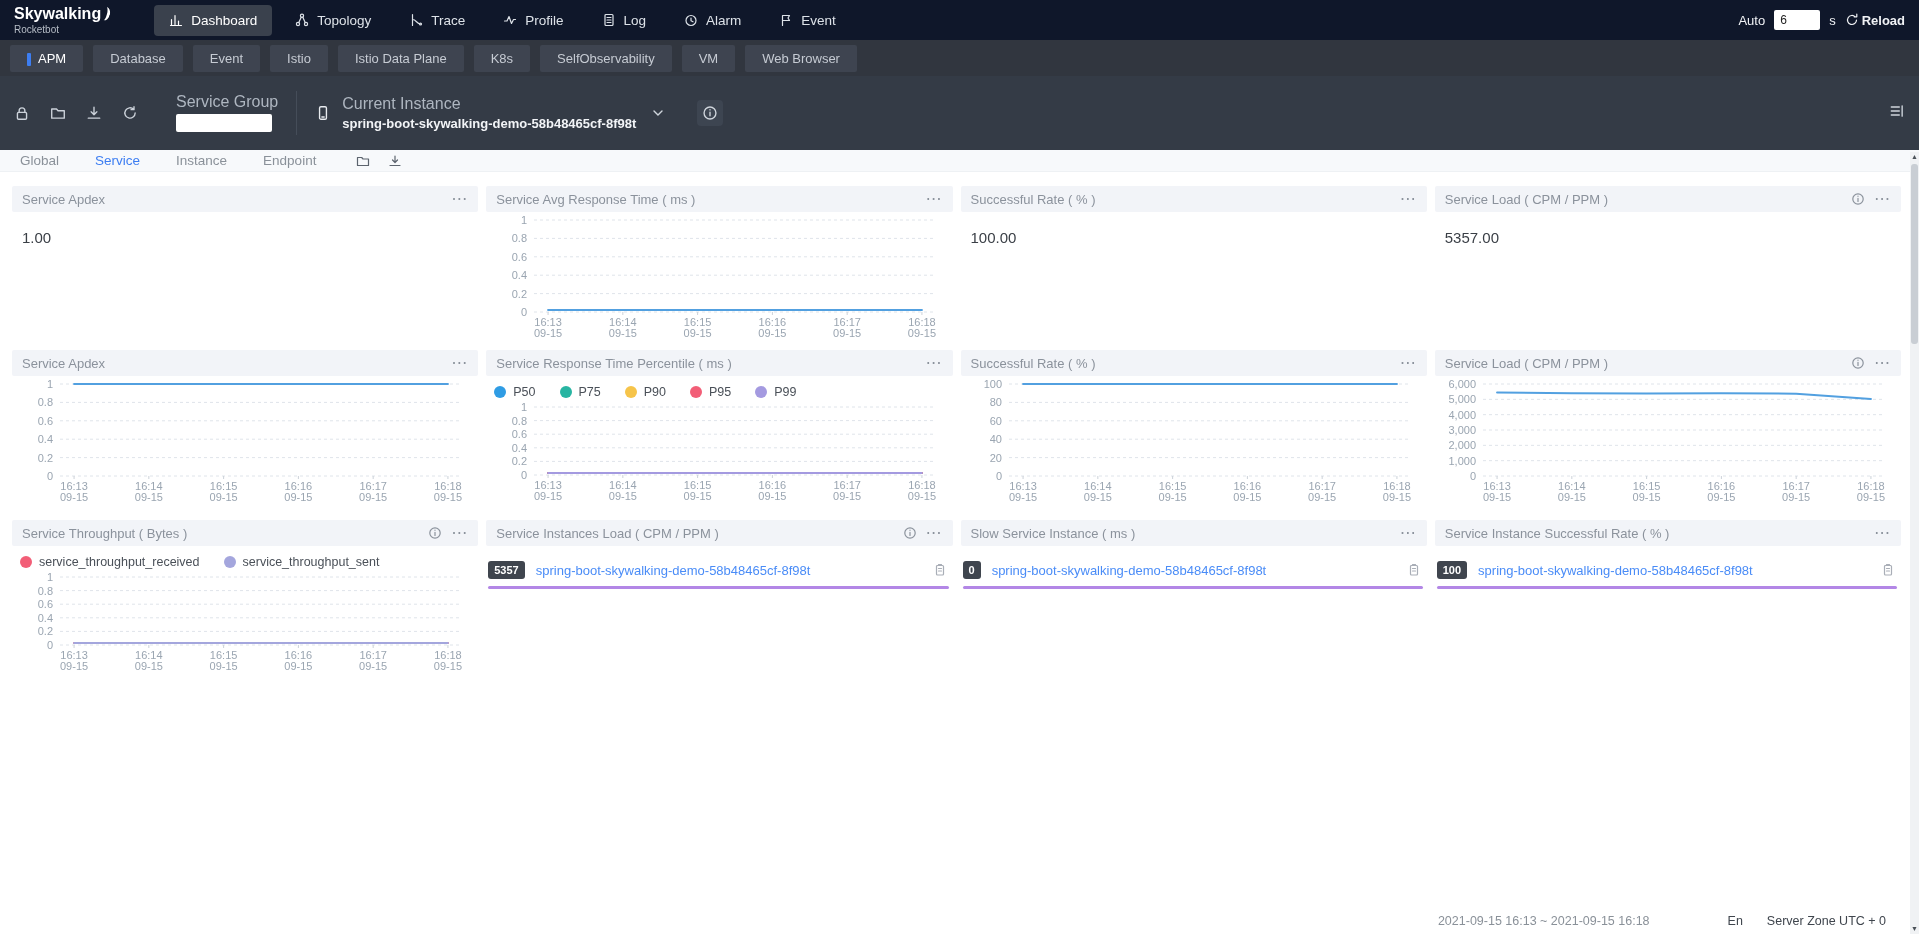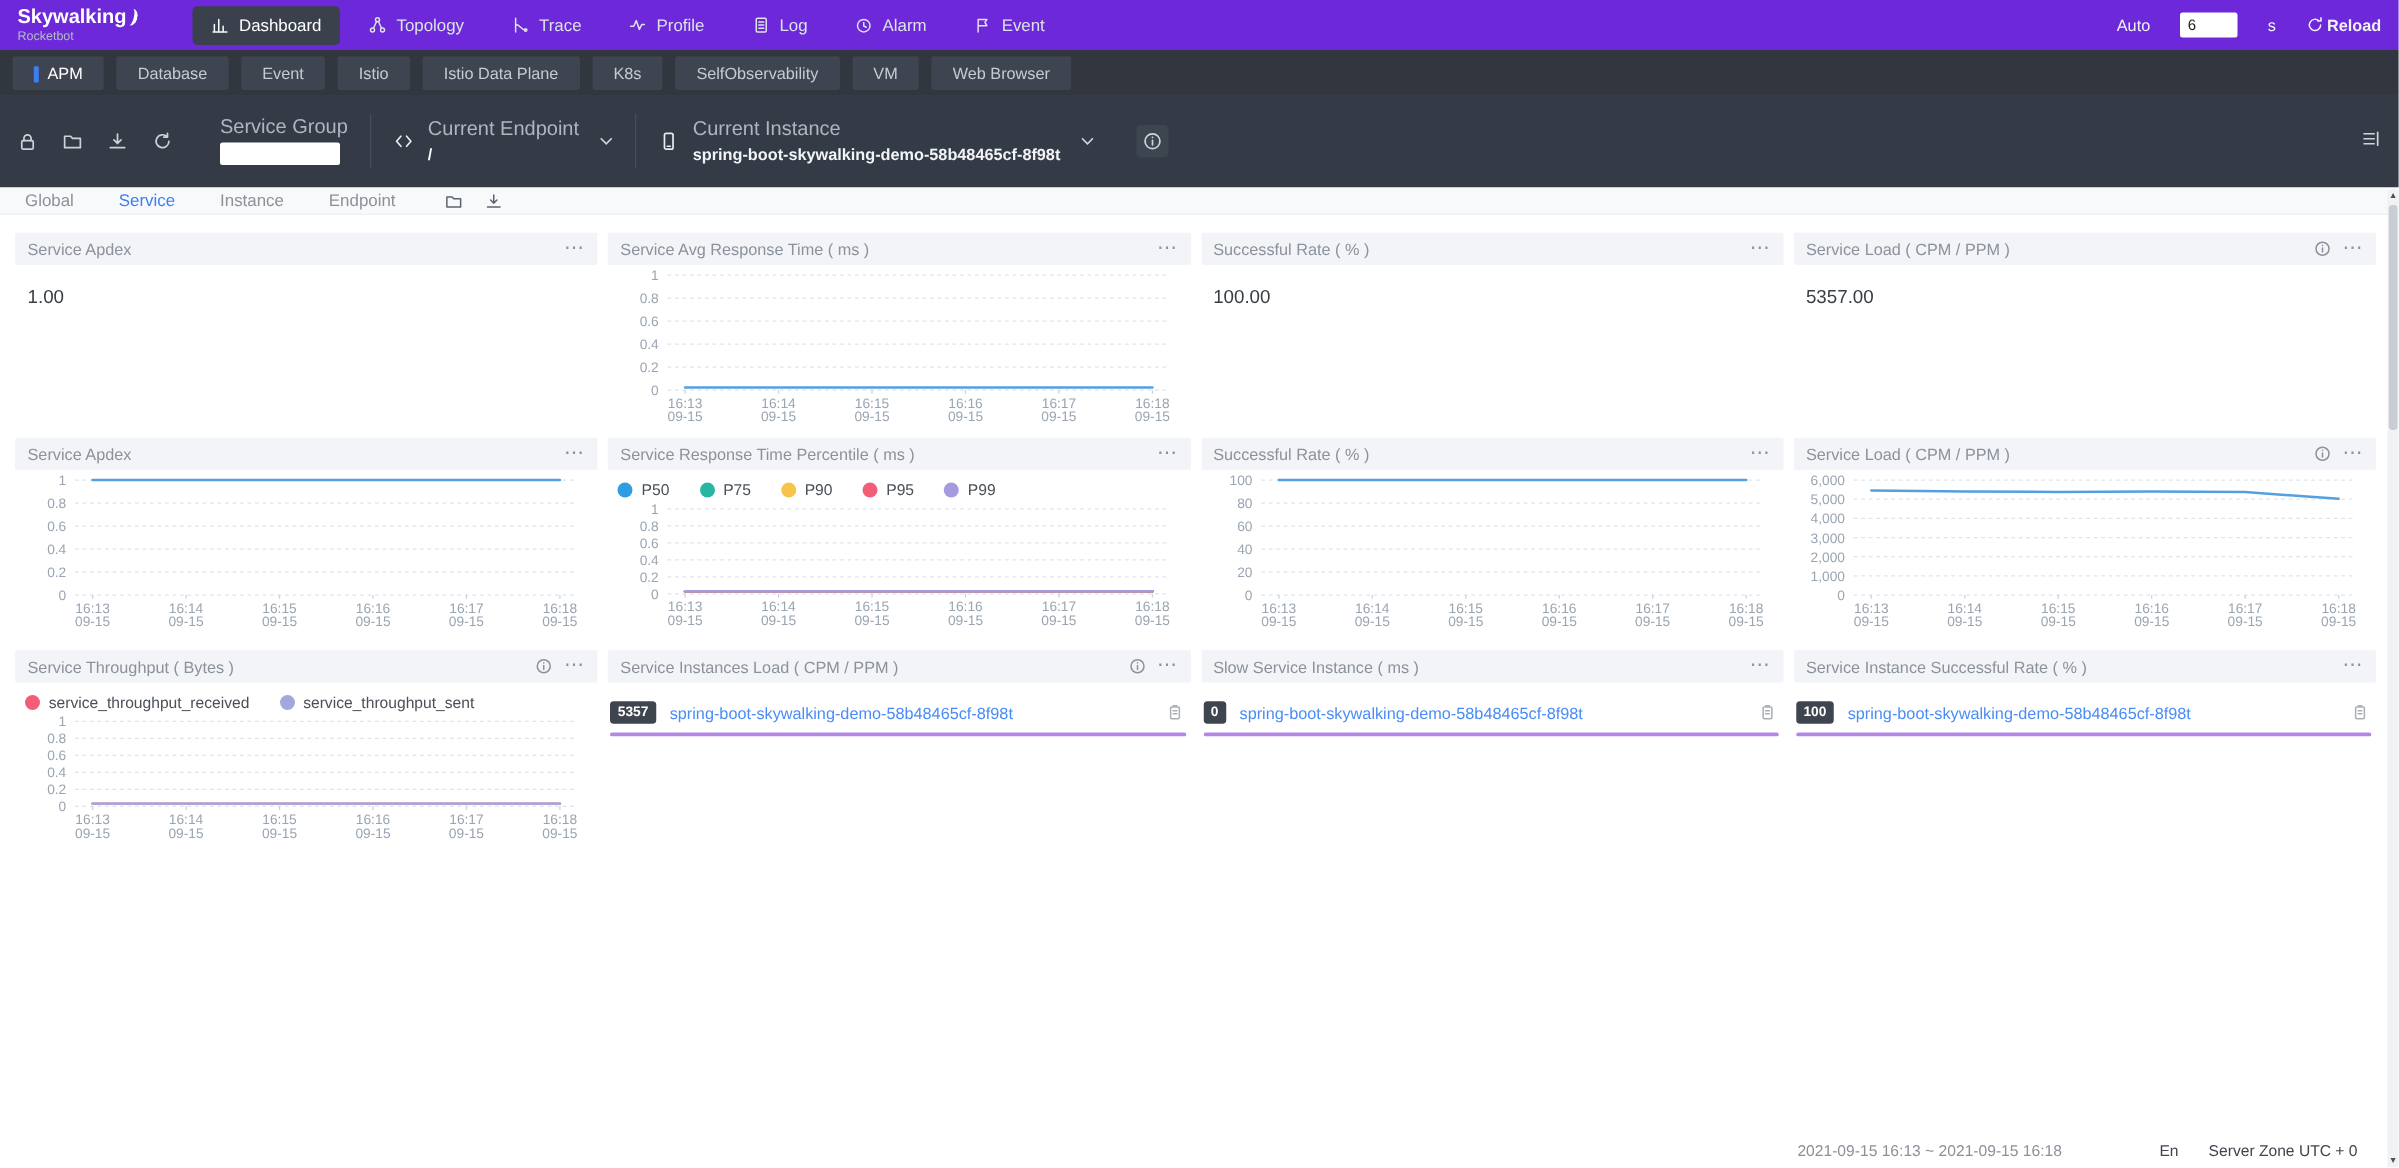--- a/index.html
+++ b/index.html
@@ -1,31 +1,31 @@
 <!DOCTYPE html>
 <html><head>
 <meta charset="utf-8">
 <style>
   *{box-sizing:border-box}
   html,body{margin:0;padding:0}
   body{width:1919px;height:934px;overflow:hidden;position:relative;background:#fff;
        font-family:"Liberation Sans","DejaVu Sans",sans-serif}
 
   
-  .navbar{height:40px;background:#6d28d9;display:flex;align-items:center;padding:0 14px;color:#e7eaee}
+  .navbar{height:40px;background:#0f172a;display:flex;align-items:center;padding:0 14px;color:#e7eaee}
   .logo{line-height:1;margin-right:44px;cursor:pointer}
   .logo-top{font-size:16px;font-weight:bold;display:flex;align-items:center;color:#fff}
   .swoosh{width:7px;height:14px;border-right:3px solid #fff;border-radius:0 9px 9px 0/0 12px 12px 0;margin-left:2px;transform:rotate(14deg)}
   .logo-sub{font-size:10px;color:#b6bdc6;margin-top:3px}
   .menu{display:flex;gap:8px}
   .menu-item{display:flex;align-items:center;gap:8px;padding:8px 15px;border-radius:4px;font-size:13.5px;color:#dde2e8;cursor:pointer;white-space:nowrap}
   .menu-item.active{background:#3a414d;color:#fff}
   .ico{display:inline-flex}
   .ico svg{display:block}
-  .nav-right{margin-left:auto;display:flex;align-items:center;gap:24px;font-size:13px;color:#f0f2f5}
+  .nav-right{margin-left:auto;display:flex;align-items:center;gap:9px;font-size:13px;color:#f0f2f5}
   .auto-input{width:46px;height:20px;border:none;border-radius:2px;background:#fff;color:#222;font-size:12px;padding:0 6px;outline:none}
   .reload-wrap{display:flex;align-items:center;gap:3px;cursor:pointer;font-weight:bold}
 
   
   .tmpl-tabs{height:36px;background:#31363f;display:flex;align-items:center;gap:10px;padding:0 10px}
   .tmpl-tab{position:relative;background:#3e4450;border:none;color:#c6cbd3;font-size:13px;padding:6px 17px;border-radius:2px;display:flex;align-items:flex-end;gap:7px;cursor:pointer;font-family:inherit}
   .tmpl-tab.active{color:#fff}
   .tab-indicator{width:4px;height:13px;background:#3d7ef2;border-radius:1px;display:none}
   .tmpl-tab.active .tab-indicator{display:block}
 
@@ -237,36 +237,20 @@
           <svg width="16" height="16" viewBox="0 0 14 14" fill="none" stroke="currentColor" stroke-width="1.2" stroke-linecap="round" stroke-linejoin="round">
             <path d="M11.5 7a4.5 4.5 0 1 1-1.3-3.2M10.5 1.5v2.6H7.9"></path>
           </svg>
         </i>
     </div>
     <div class="tb-group">
       <div class="tb-col">
         <span class="tb-label">Service Group</span>
         <input class="sg-input" type="text" value="" style="">
       </div>
-    </div>
-    <div class="tb-group sep">
-      <i class="ico">
-          <svg width="16" height="16" viewBox="0 0 14 14" fill="none" stroke="currentColor" stroke-width="1.2" stroke-linecap="round" stroke-linejoin="round">
-            <path d="M5 3.5 2 7l3 3.5M9 3.5 12 7l-3 3.5"></path>
-          </svg>
-        </i>
-      <div class="tb-col">
-        <span class="tb-label">Current Endpoint</span>
-        <div class="tb-value">/</div>
-      </div>
-      <i class="ico tb-chevron">
-          <svg width="10" height="7" viewBox="0 0 10 7" fill="none" stroke="currentColor" stroke-width="1.4" stroke-linecap="round">
-            <path d="M1 1l4 4 4-4"></path>
-          </svg>
-        </i>
     </div>
     <div class="tb-group sep">
       <i class="ico">
           <svg width="16" height="16" viewBox="0 0 14 14" fill="none" stroke="currentColor" stroke-width="1.2" stroke-linecap="round" stroke-linejoin="round">
             <rect x="4" y="1.5" width="6" height="11" rx="1.2"></rect>
             <path d="M6 10.5h2"></path>
           </svg>
         </i>
       <div class="tb-col">
         <span class="tb-label">Current Instance</span>

